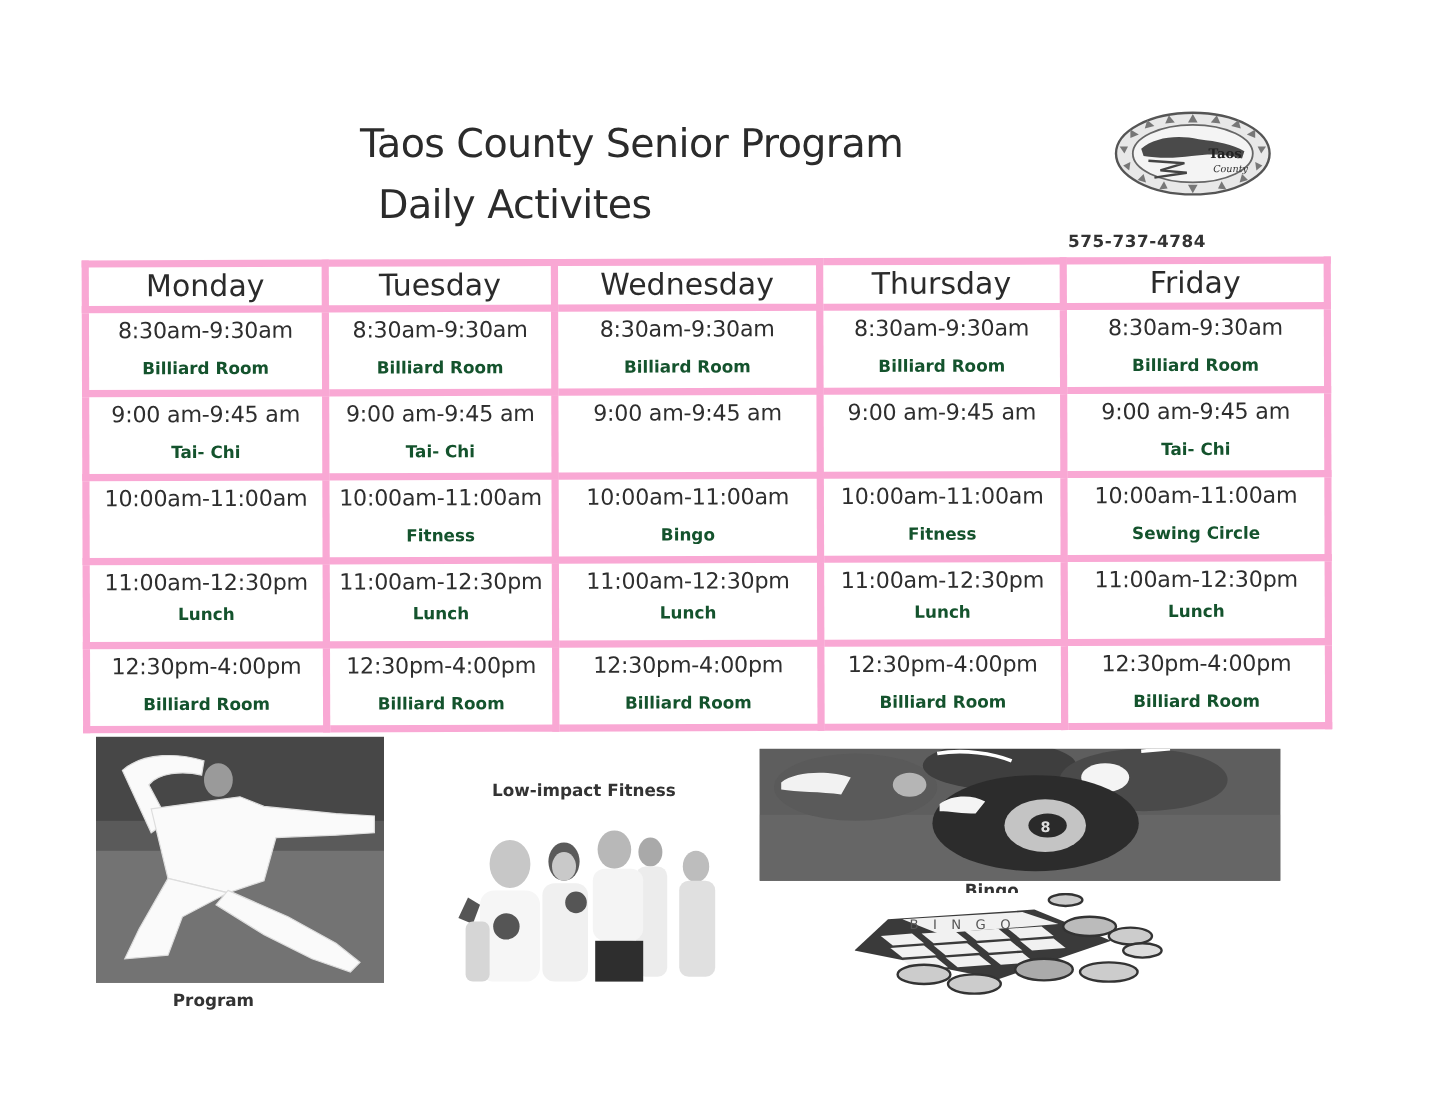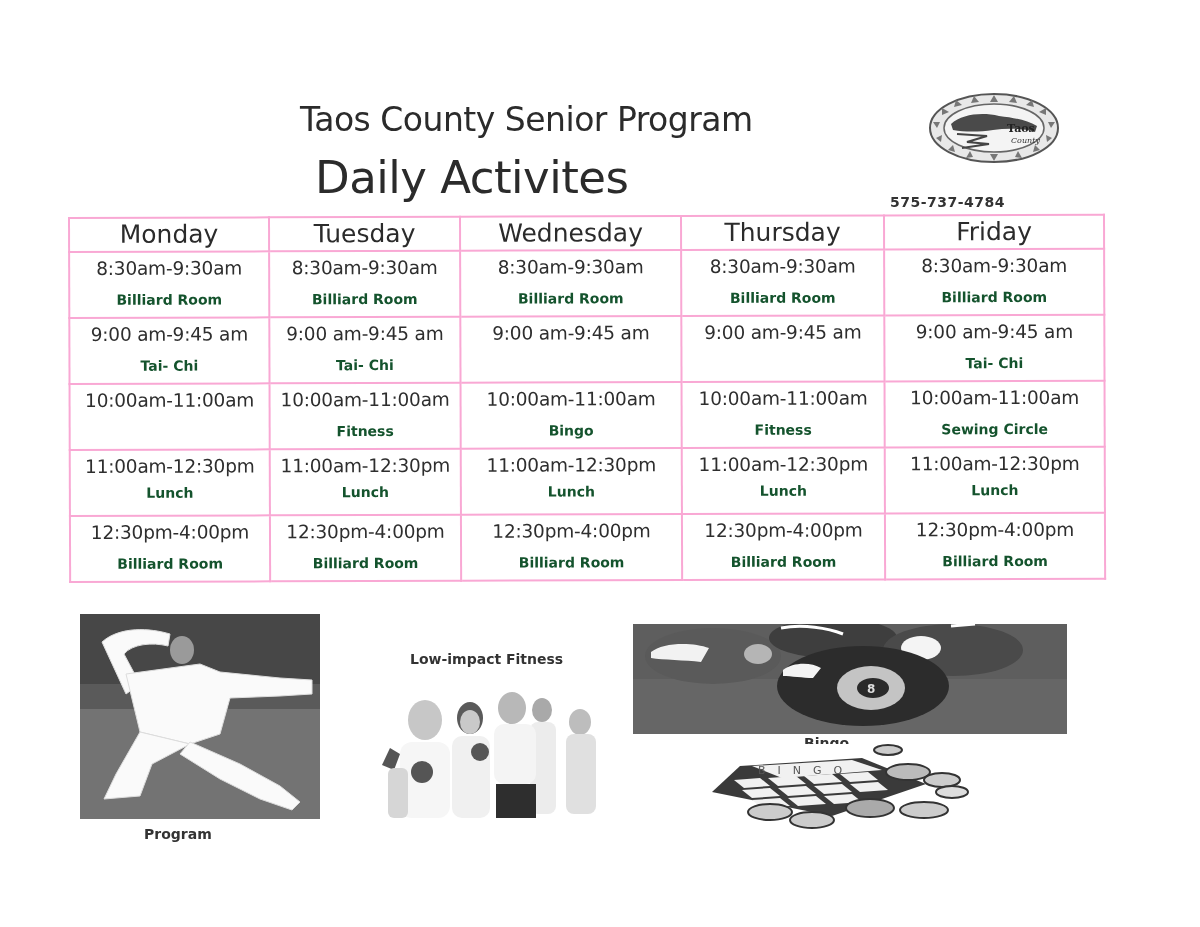--- a/index.html
+++ b/index.html
@@ -18,21 +18,21 @@
     .title {
       position: absolute;
       left: 300px;
       width: 550px;
       font-family: "DejaVu Sans", sans-serif;
       font-weight: normal;
       color: #2b2b2b;
       letter-spacing: -0.5px;
     }
     .title-1 { top: 100px; font-size: 33px; }
-    .title-2 { top: 151px; font-size: 45px; left: 315px; }
+    .title-2 { top: 151px; font-size: 33px; left: 315px; }
 
     .logo {
       position: absolute;
       left: 927px;
       top: 92px;
       width: 134px;
       height: 72px;
     }
     .phone {
       position: absolute;
@@ -48,21 +48,21 @@
       position: absolute;
       left: 68px;
       top: 217px;
       width: 1035px;
       border-collapse: collapse;
       table-layout: fixed;
       transform: rotate(-0.18deg);
       transform-origin: left top;
     }
     .schedule th, .schedule td {
-      border: 2px solid #f9a8d4;
+      border: 6px solid #f9a8d4;
       text-align: center;
       padding: 0;
       vertical-align: top;
     }
     .schedule th {
       font-weight: normal;
       font-size: 25px;
       height: 30px;
       line-height: 32px;
       color: #2b2b2b;

